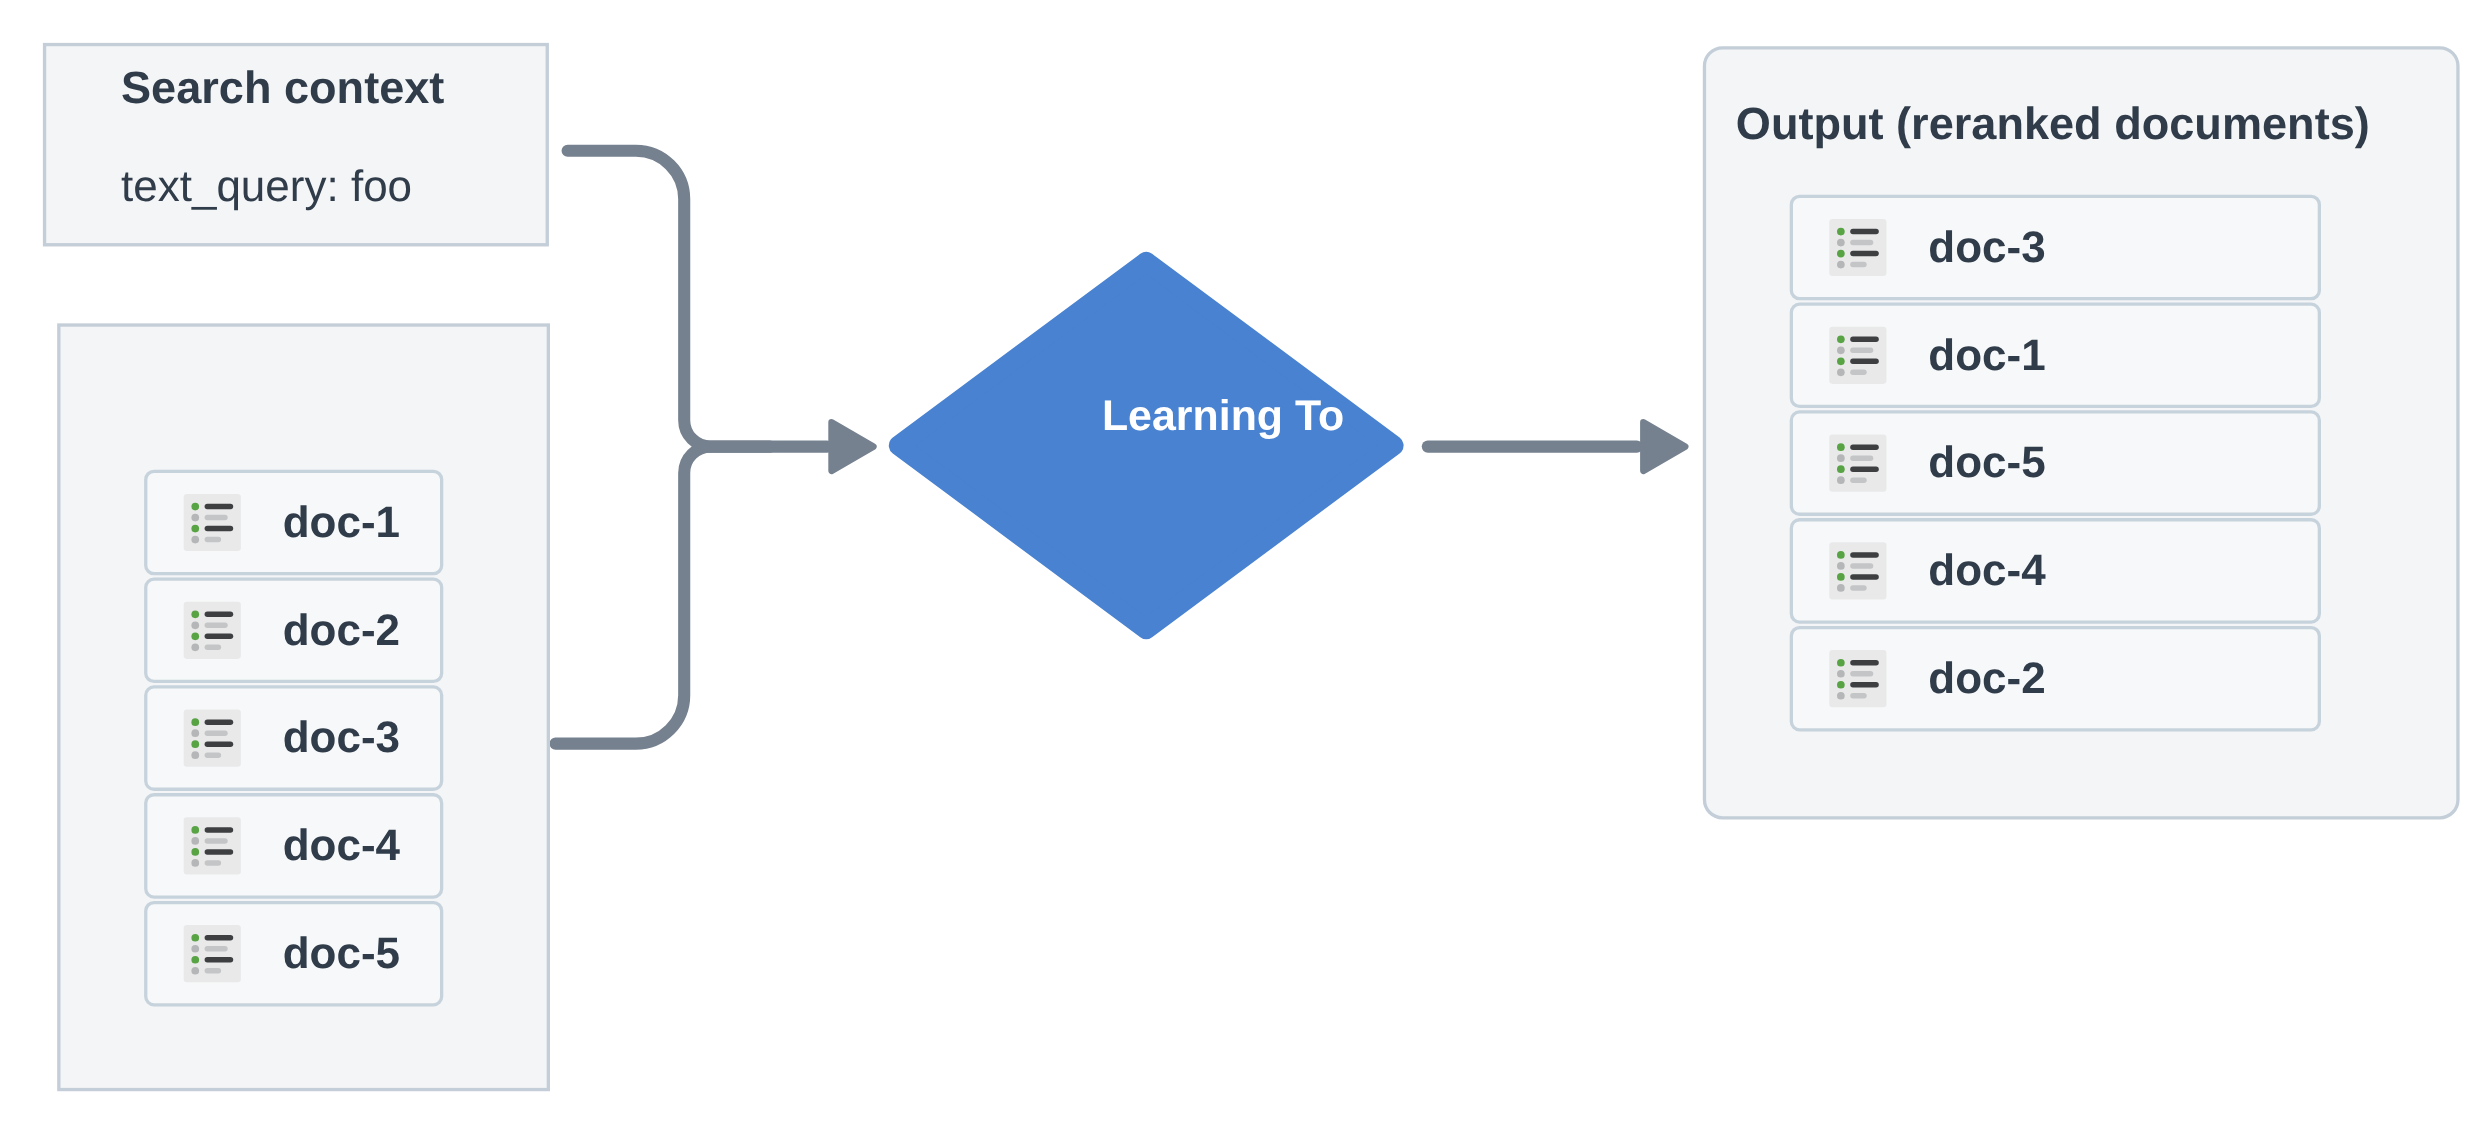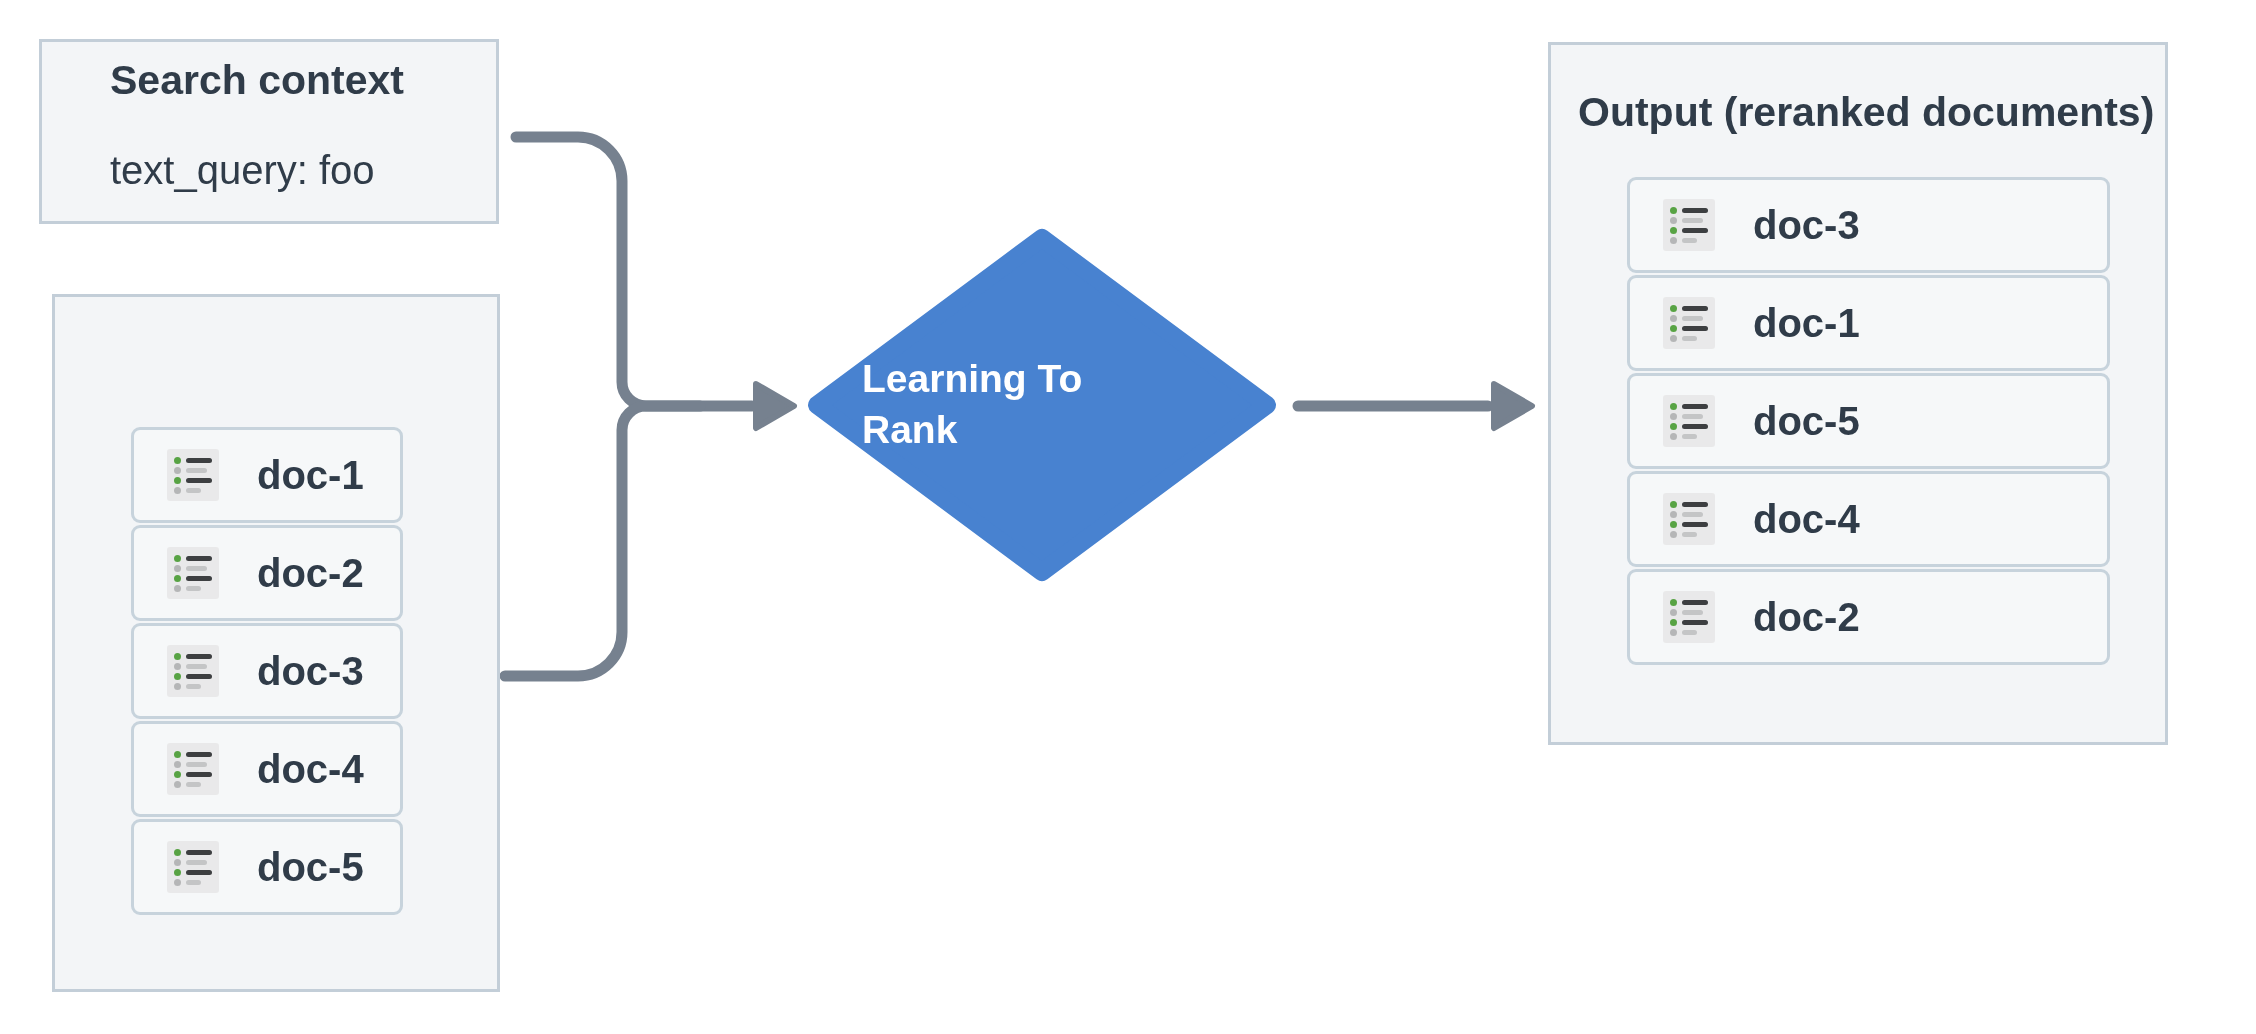--- a/index.html
+++ b/index.html
@@ -40,21 +40,21 @@
     white-space:nowrap;
   }
   #search-box{left:39px;top:39px;width:460px;height:185px;padding-left:43px;}
   #search-box .panel-title{margin:16px 0 0 25px;}
   #search-box .query-text{margin:46px 12px 0 25px;font-size:40px;line-height:44px;}
 
   #input-box{left:52px;top:294px;width:448px;height:698px;}
   #input-box .panel-title{margin:40px 0 0 25px;}
   #input-box .doc-list{left:76px;top:130px;width:272px;}
 
-  #output-box{left:1548px;top:42px;width:620px;height:703px;}
+  #output-box{left:1548px;top:42px;width:688px;height:703px;border-radius:18px;}
   #output-box .panel-title{margin:45px 0 0 27px;}
   #output-box .doc-list{left:76px;top:132px;width:483px;}
 
   .doc-list{position:absolute;display:flex;flex-direction:column;gap:2px;}
   .doc-row{
     height:96px;background:var(--row-bg);
     border:3px solid var(--row-border);border-radius:9px;
     display:flex;align-items:center;padding-left:33px;gap:38px;
   }
   .doc-label{font-weight:bold;font-size:40px;color:var(--text-dark);white-space:nowrap;}
@@ -70,21 +70,21 @@
   .dot.gray{background:var(--icon-gray-dot);}
   .bar{height:5px;border-radius:3px;}
   .bar.dark{background:var(--icon-bar-dark);}
   .bar.light{background:var(--icon-bar-light);}
   .bar.w-long{width:26px;}
   .bar.w-med{width:21px;}
   .bar.w-short{width:15px;}
 
   .diamond-label{
     position:absolute;left:862px;top:353px;width:360px;
-    text-align:left;color:var(--diamond-text);
+    text-align:right;color:var(--diamond-text);
     font-weight:bold;font-size:39px;line-height:51px;white-space:nowrap;
   }
 </style>
 </head>
 <body>
 
 <div class="canvas">
 
   <svg class="connector-layer" viewBox="0 0 2256 1034">
 
@@ -214,21 +214,20 @@
               <b class="bar light w-short"></b>
             </span>
     </span>
     <span class="doc-label">doc-5</span>
   </div>
 </div>
   </div>
 
   <div class="diamond-label">
     <div>Learning To</div>
-    <div>Rank</div>
   </div>
 
   <div class="panel" id="output-box">
     <div class="panel-title">Output (reranked documents)</div>
     <div class="doc-list">
   <div class="doc-row">
     <span class="doc-icon">
       <span class="icon-row">
               <i class="dot green"></i>
               <b class="bar dark w-long"></b>

